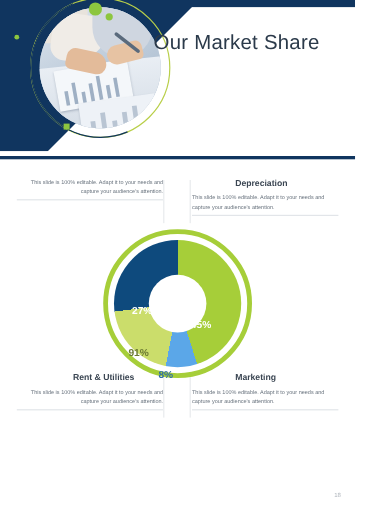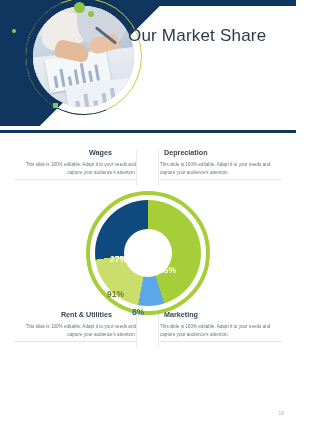--- a/index.html
+++ b/index.html
@@ -116,21 +116,21 @@
   .quad{position:absolute;width:122px;}
   .quad .q-title{
     font-size:7.2px;color:#3b4653;font-weight:bold;margin-bottom:4px;
   }
   .quad .q-body{
     font-size:4.6px;color:#6a747f;line-height:1.65;
   }
   .quad.left{left:14px;text-align:right;}
   .quad.right{left:160px;text-align:left;}
   .quad.left .q-title{padding-right:24px;}
-  .quad.right .q-title{padding-left:4px;}
+  .quad.right .q-title{padding-left:36px;}
 
   #quad-wages{top:148px;}
   #quad-depreciation{top:148px;}
   #quad-rent{top:310px;}
   #quad-marketing{top:310px;}
 
   .q-rule{
     height:1px;background:#e2e5e9;margin-top:3px;width:100%;
   }
   .q-vrule{
@@ -216,21 +216,20 @@
 
   <div class="ring-dot" id="dot-top-big"></div>
   <div class="ring-dot" id="dot-top-small"></div>
   <div class="ring-dot" id="dot-left"></div>
   <div class="ring-dot" id="dot-bottom"></div>
 
   <div id="page-title">Our Market Share</div>
 </div>
 
 <div class="quad left" id="quad-wages">
-  <div class="q-title">Wages</div>
   <div class="q-body">This slide is 100% editable. Adapt it to your needs and capture your audience's attention.</div>
   <div class="q-rule"></div>
 </div>
 
 <div class="quad right" id="quad-depreciation">
   <div class="q-title">Depreciation</div>
   <div class="q-body">This slide is 100% editable. Adapt it to your needs and capture your audience's attention.</div>
   <div class="q-rule"></div>
 </div>
 

